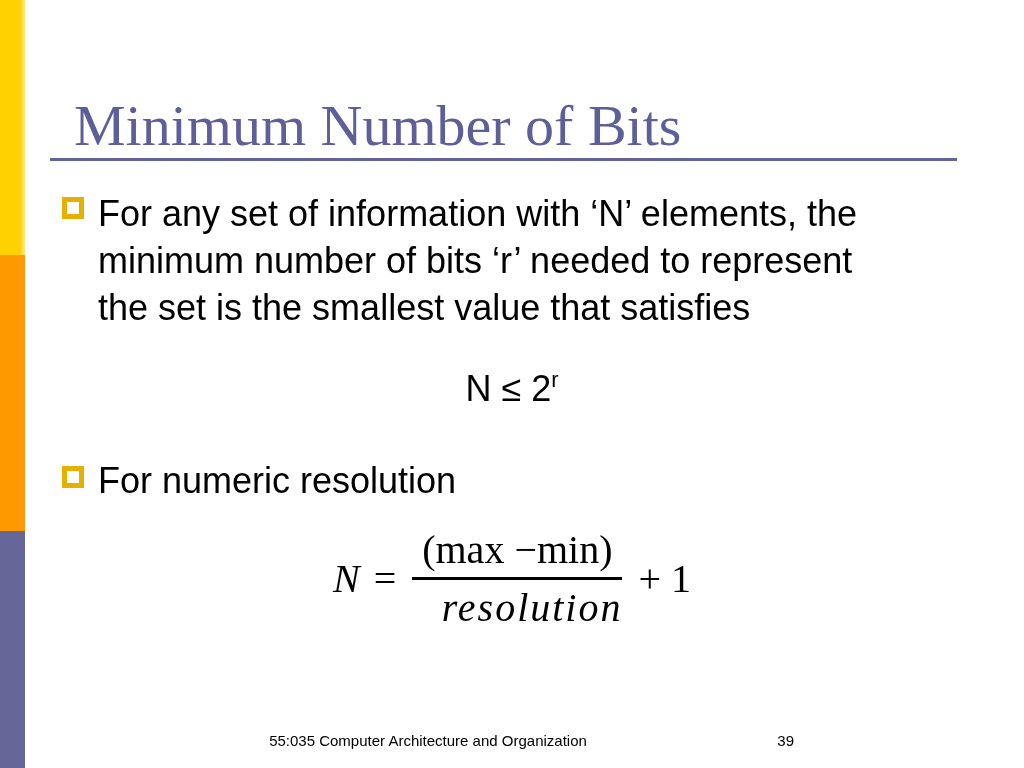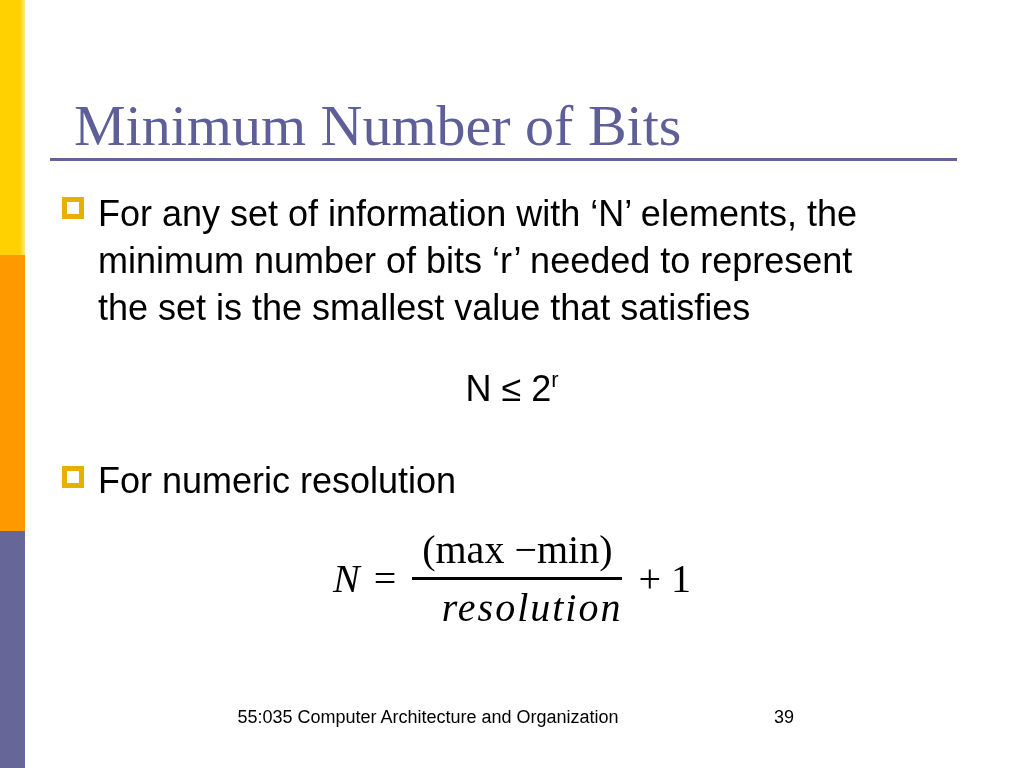--- a/index.html
+++ b/index.html
@@ -96,23 +96,23 @@
   .eq-numerator {
     padding: 0 10px 4px 10px;
     border-bottom: 3px solid var(--text-black);
   }
   .eq-denominator { font-style: italic; padding-top: 4px; letter-spacing: 2px; }
   .eq-tail { margin-left: 16px; }
 
   
   .footer {
     position: absolute;
-    left: 0; top: 707px;
+    left: 0; top: 732px;
     width: 856px;
-    font-size: 18px;
+    font-size: 15px;
     color: var(--text-black);
   }
   .footer-course {
     display: block;
     width: 100%;
     text-align: center;
   }
   .footer-page {
     position: absolute;
     top: 0;

